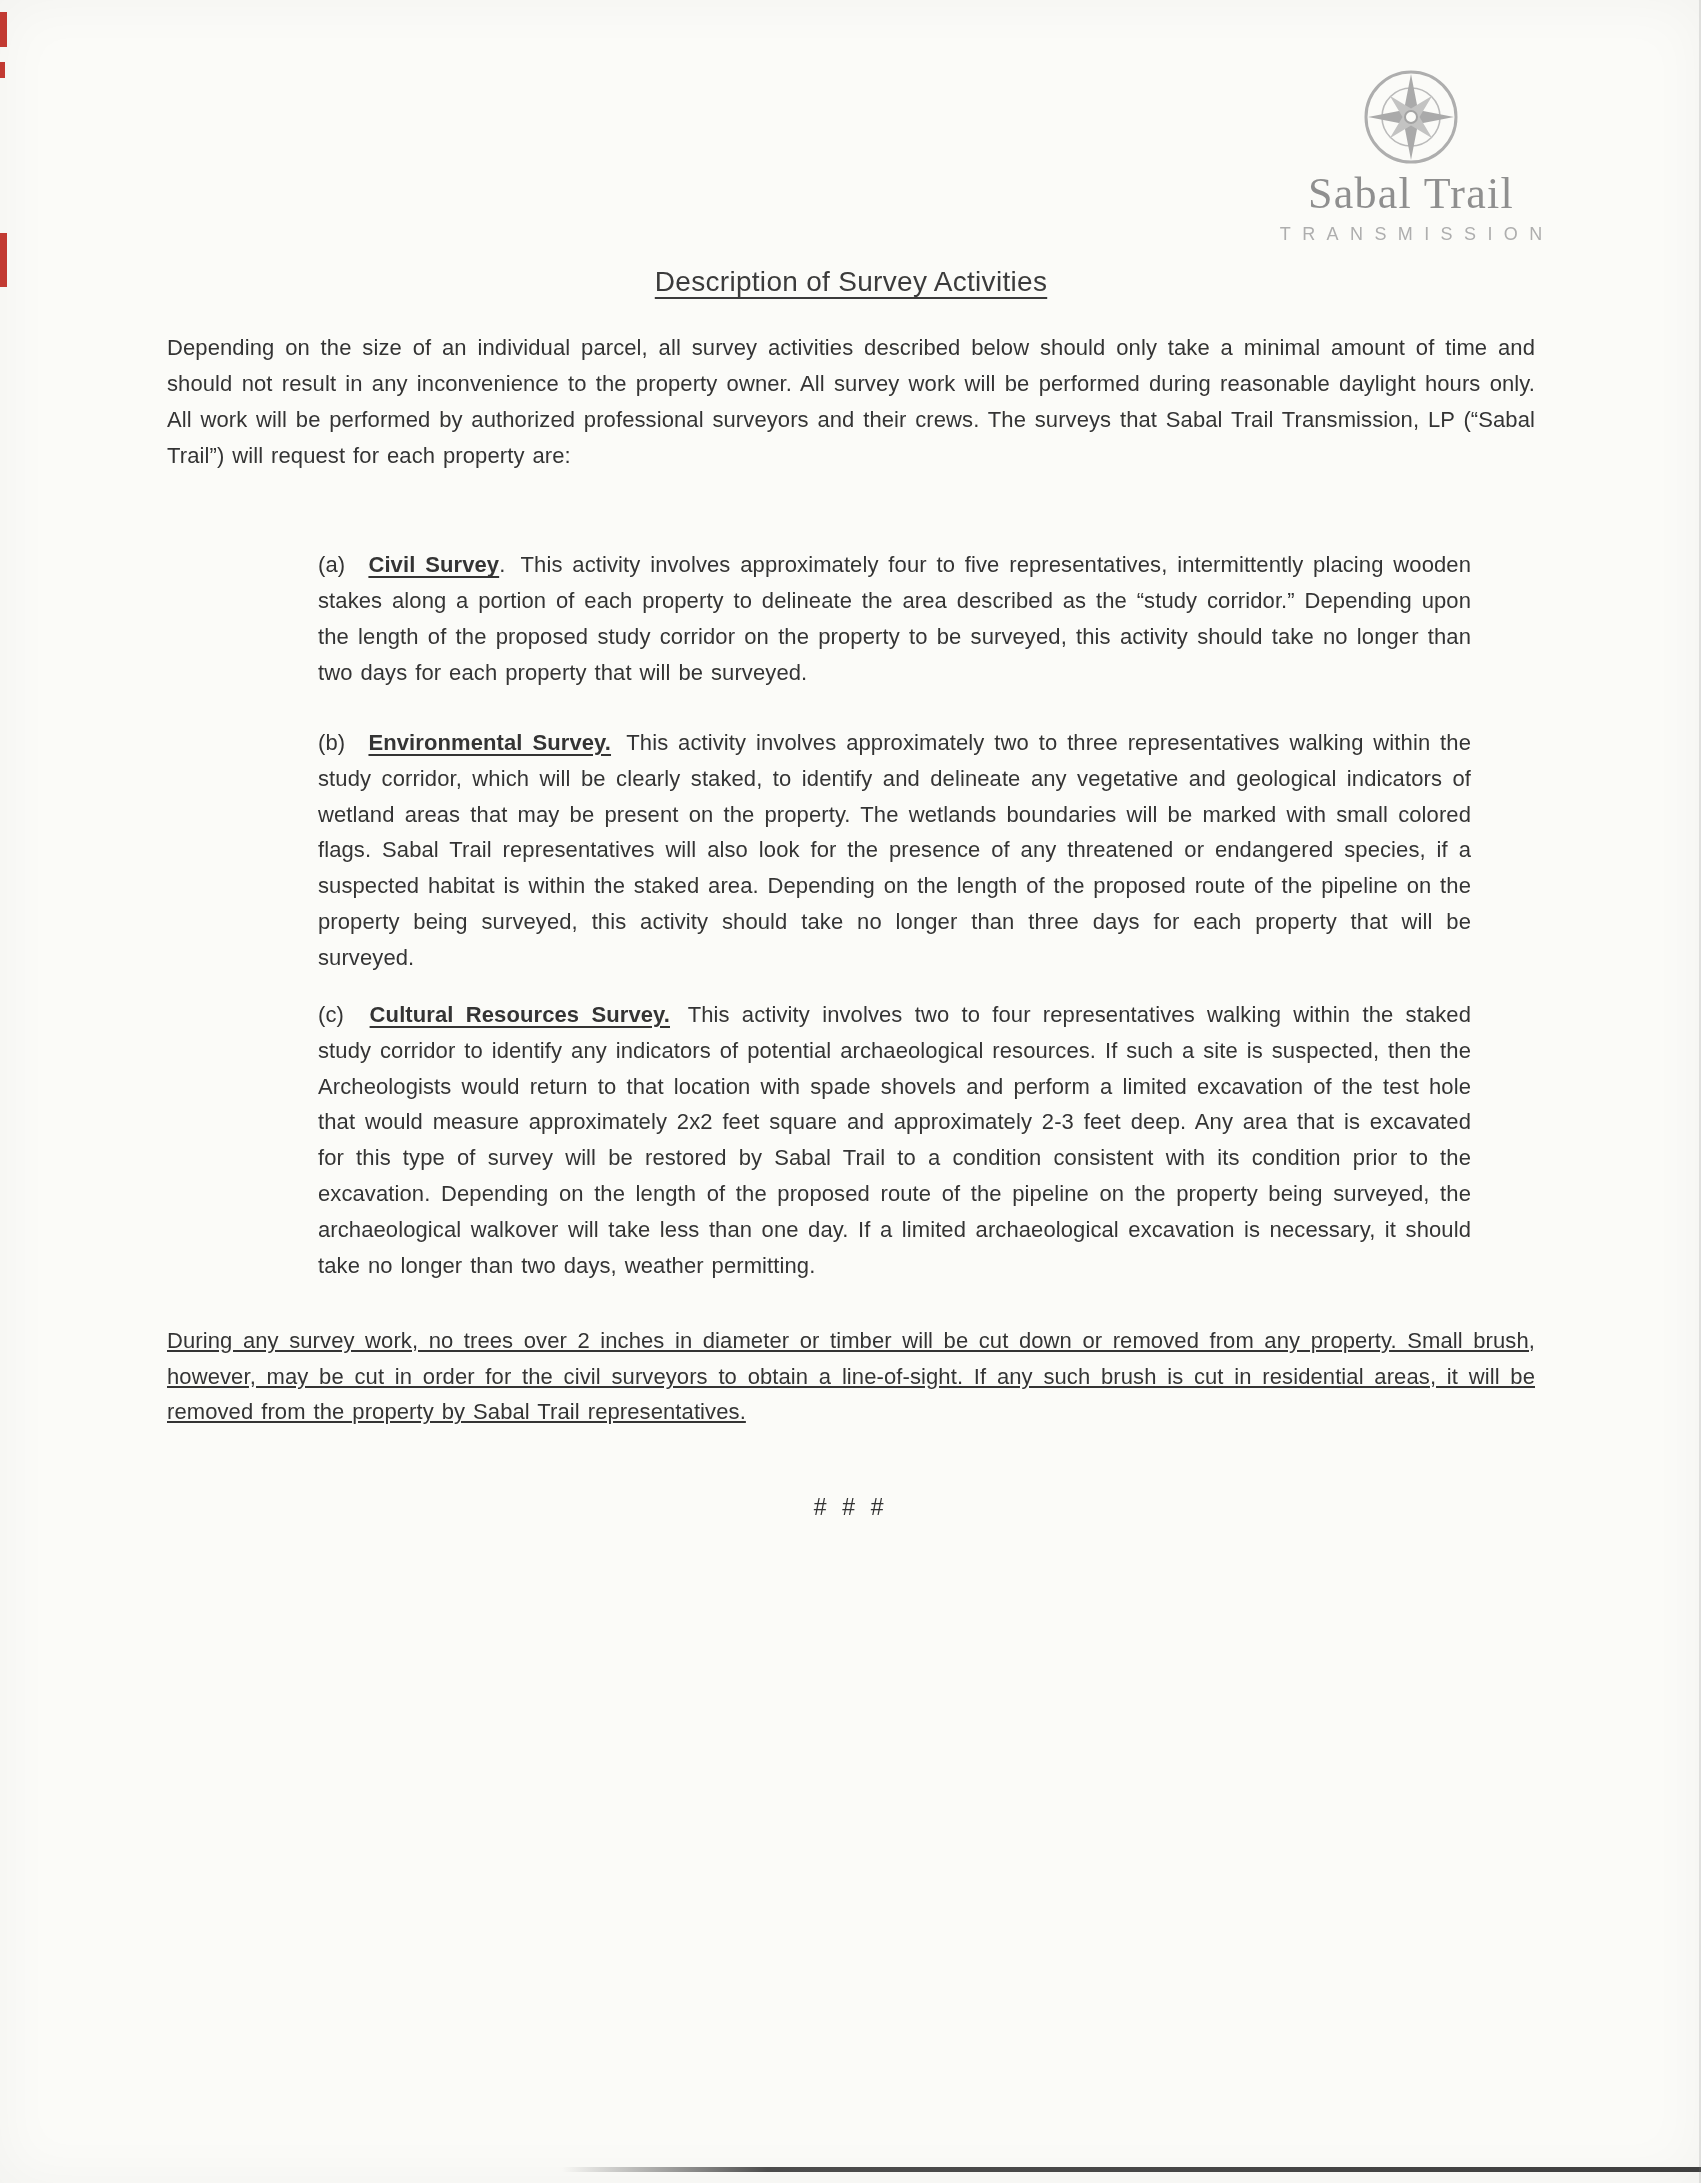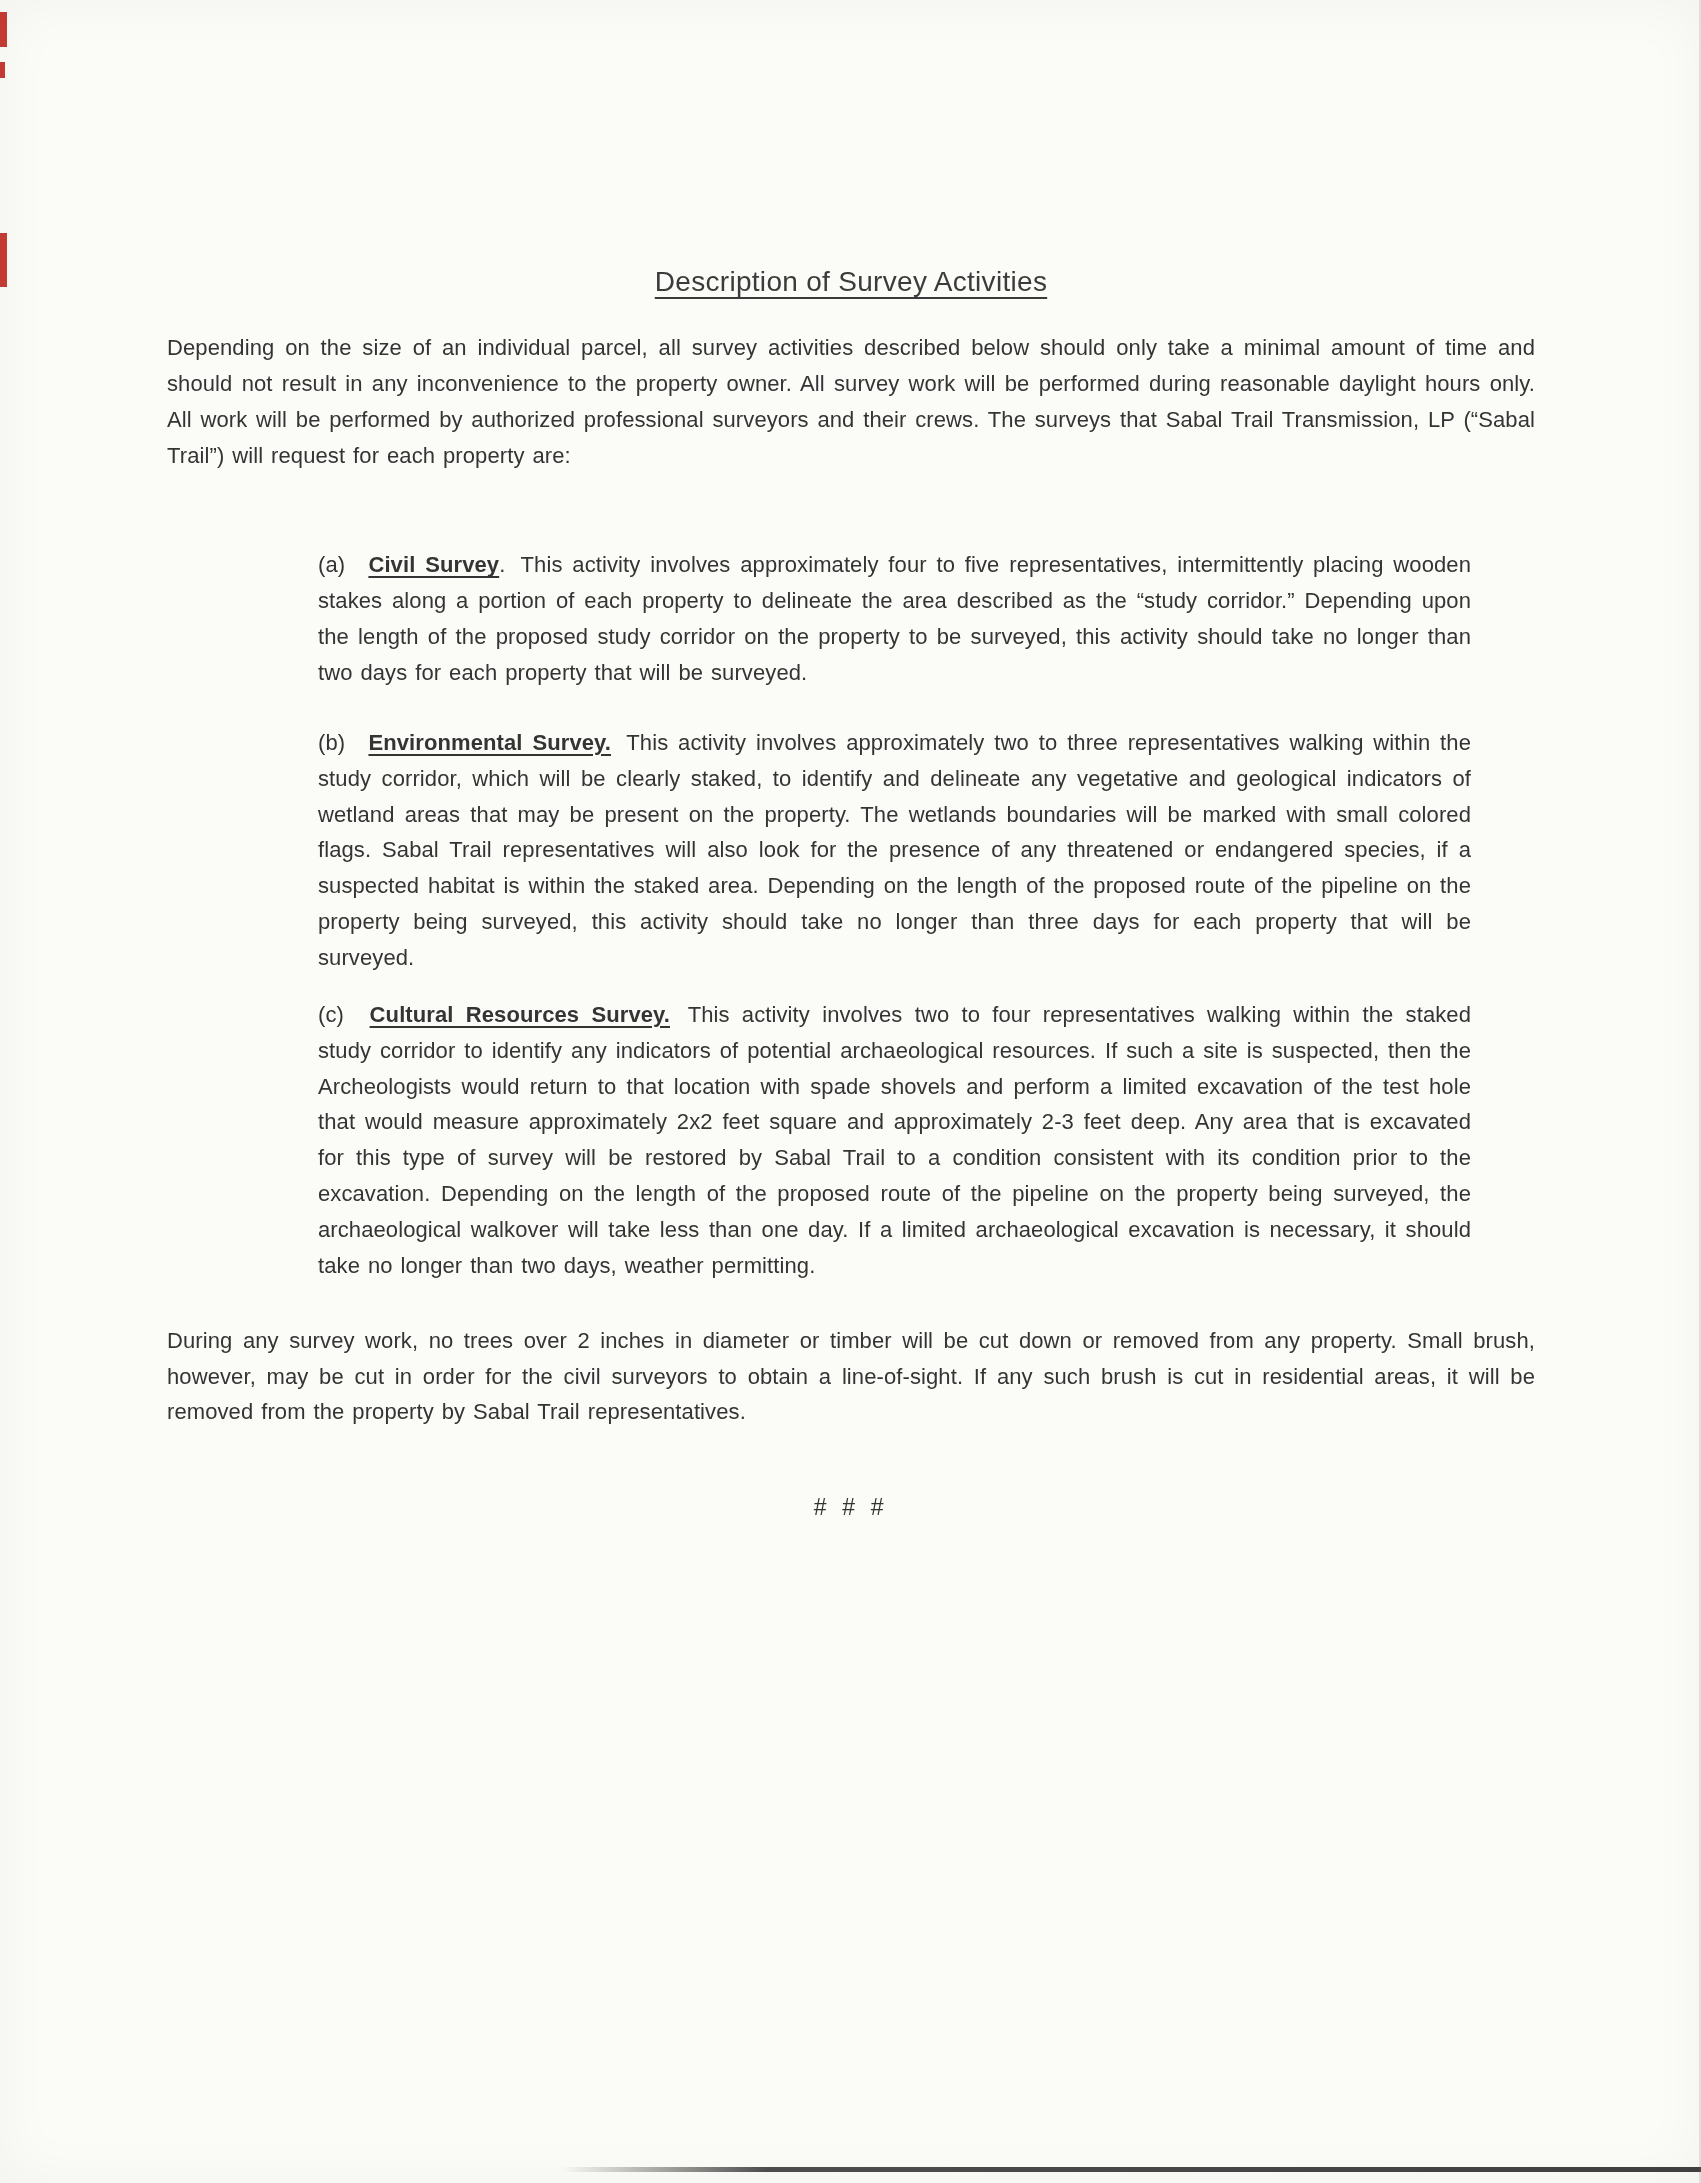--- a/index.html
+++ b/index.html
@@ -86,41 +86,52 @@
 
   .item-label { margin-right: 13.4px; }
   .item-head {
     font-weight: bold;
     text-decoration: underline;
     text-decoration-thickness: 1.7px;
     text-underline-offset: 4px;
   }
   .item-body { margin-left: 5.4px; }
 
-  .closing { margin-top: 39px; }
+  .closing { margin-top: 39px; text-decoration: underline; }
 
   .end-mark {
     margin-top: 64px;
     text-align: center;
     font-size: 23px;
     letter-spacing: 4.7px;
     color: #333;
   }
 </style>
 </head>
 <body>
 
 <div class="page">
 
   <div class="red-mark m1"></div>
   <div class="red-mark m2"></div>
   <div class="red-mark m3"></div>
   <div class="scan-bottom-line"></div>
   <div class="scan-right-edge"></div>
 
+  <div class="logo">
+    <svg class="logo-icon" width="100" height="100" viewBox="0 0 100 100" aria-hidden="true">
+      <circle cx="50" cy="50" r="45" fill="none" stroke="#a6a6a6" stroke-width="3"></circle>
+      <circle cx="50" cy="50" r="29" fill="none" stroke="#b4b4b4" stroke-width="1.6"></circle>
+      <polygon points="50,7 57,43 93,50 57,57 50,93 43,57 7,50 43,43" fill="#a2a2a2"></polygon>
+      <polygon points="50,20 56,44 80,50 56,56 50,80 44,56 20,50 44,44" fill="#bdbdbd" transform="rotate(45 50 50)"></polygon>
+      <circle cx="50" cy="50" r="6" fill="#fbfbf8" stroke="#9a9a9a" stroke-width="2"></circle>
+    </svg>
+    <div class="logo-name">Sabal Trail</div>
+    <div class="logo-sub">TRANSMISSION</div>
+  </div>
 
   <div class="content">
 
     <h1 class="doc-title">Description of Survey Activities</h1>
 
     <p class="body-text intro">Depending on the size of an individual parcel, all survey activities described below should only take a minimal amount of time and should not result in any inconvenience to the property owner. All survey work will be performed during reasonable daylight hours only. All work will be performed by authorized professional surveyors and their crews.  The surveys that Sabal Trail Transmission, LP (“Sabal Trail”) will request for each property are:</p>
 
     <div class="items">
 
       <p class="body-text item a">

